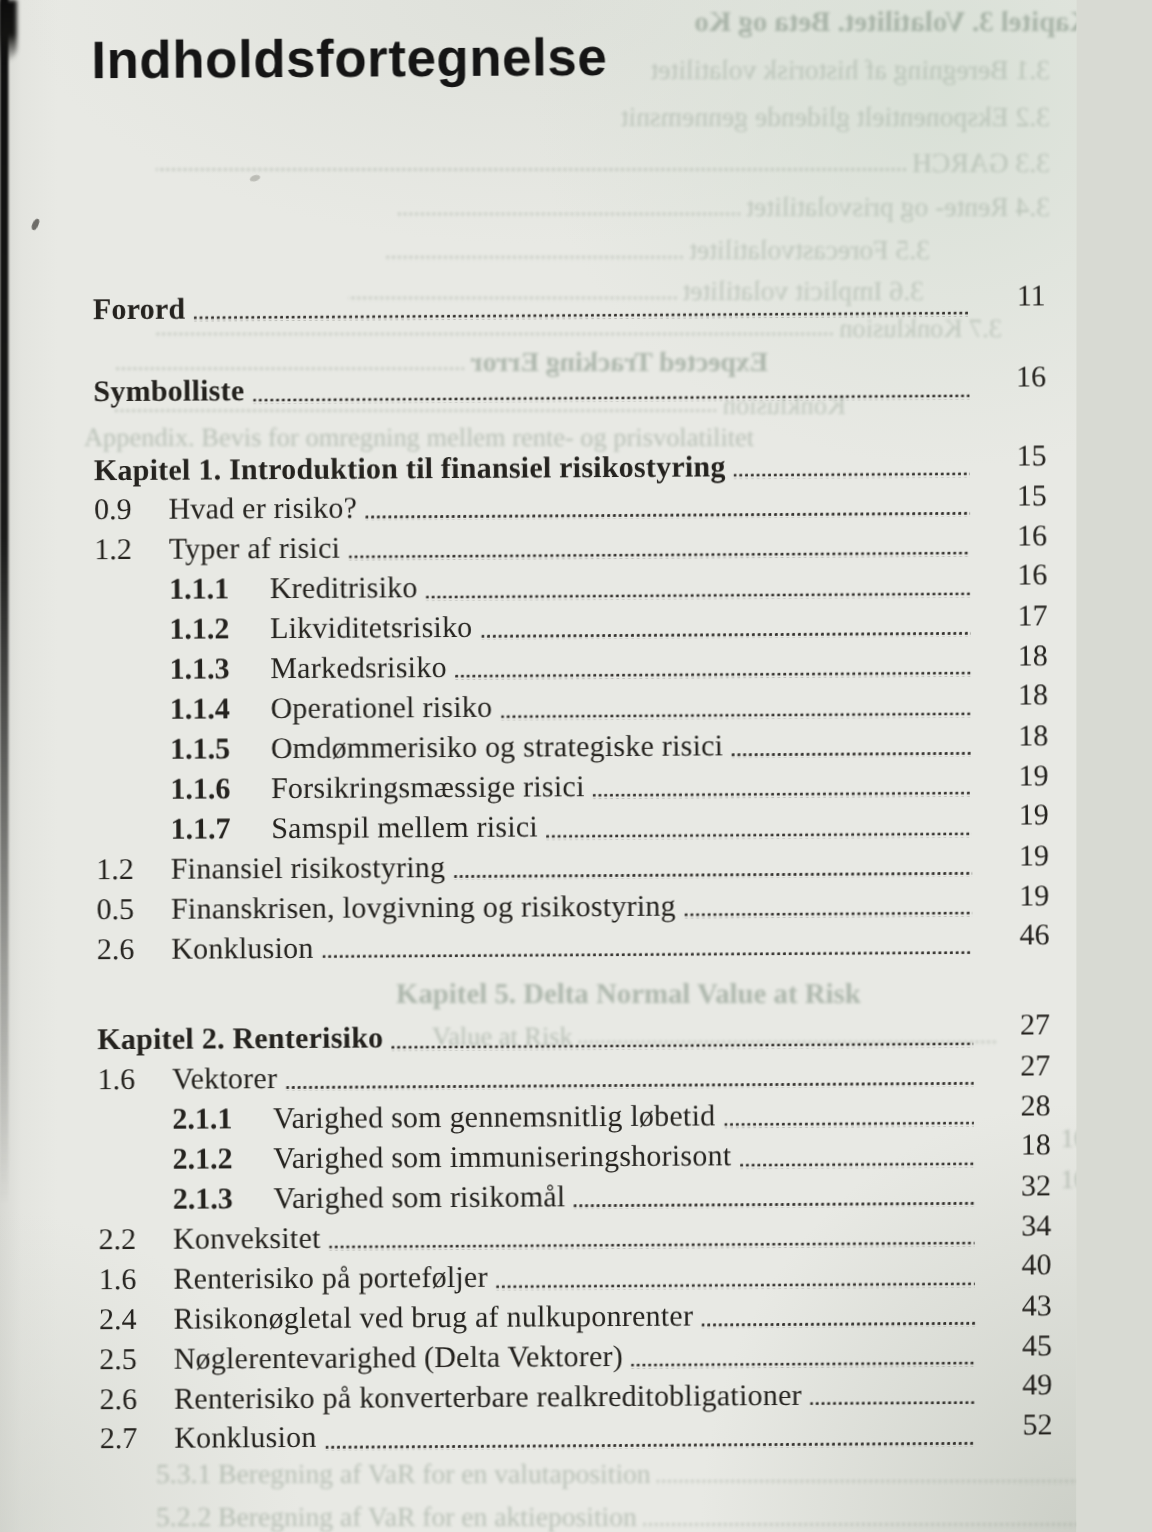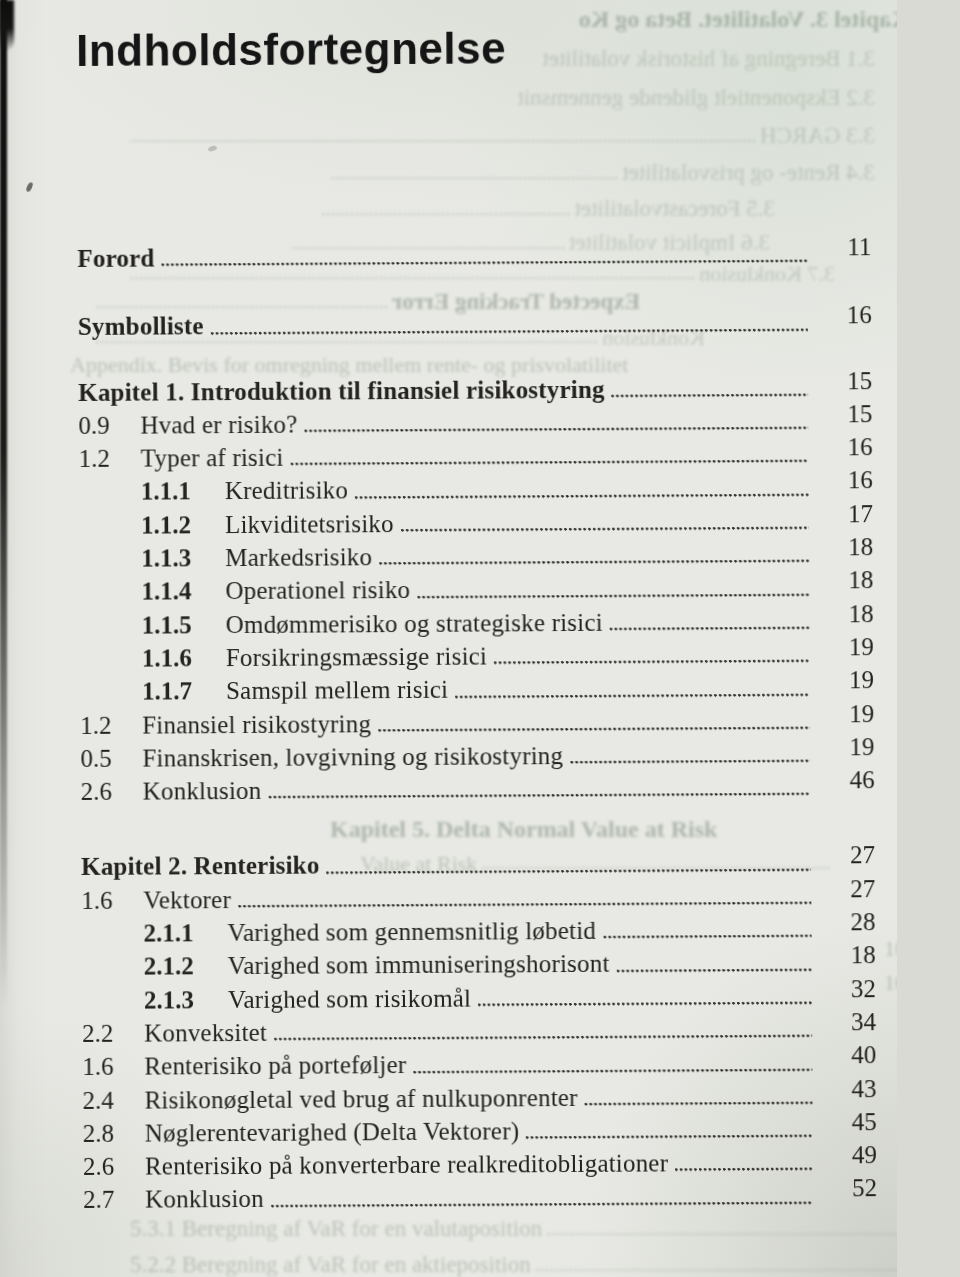--- a/index.html
+++ b/index.html
@@ -275,21 +275,21 @@
     <span class="dots"></span>
     <span class="pg">40</span>
   </div>
         <div class="row lvl1">
     <span class="num">2.4</span>
     <span class="label">Risikonøgletal ved brug af nulkuponrenter</span>
     <span class="dots"></span>
     <span class="pg">43</span>
   </div>
         <div class="row lvl1">
-    <span class="num">2.8</span>
+    <span class="num">2.5</span>
     <span class="label">Nøglerentevarighed (Delta Vektorer)</span>
     <span class="dots"></span>
     <span class="pg">45</span>
   </div>
         <div class="row lvl1">
     <span class="num">2.6</span>
     <span class="label">Renterisiko på konverterbare realkreditobligationer</span>
     <span class="dots"></span>
     <span class="pg">49</span>
   </div>

